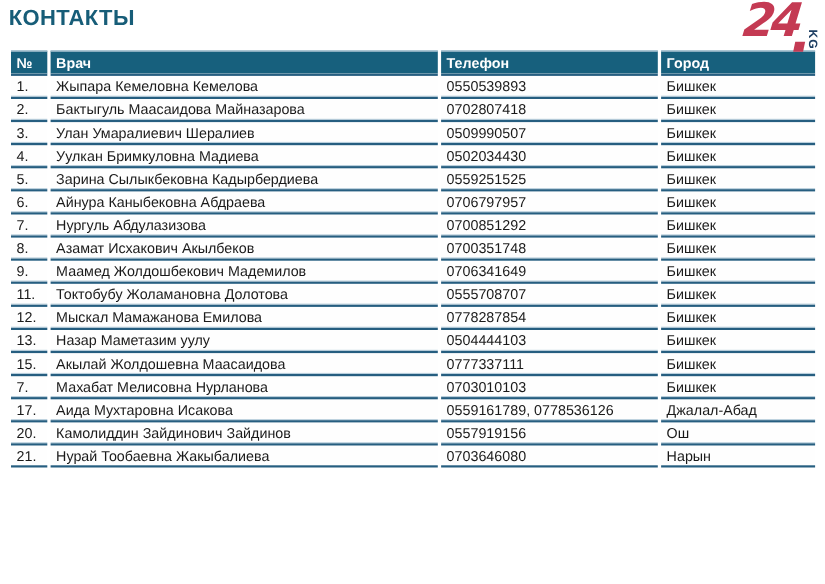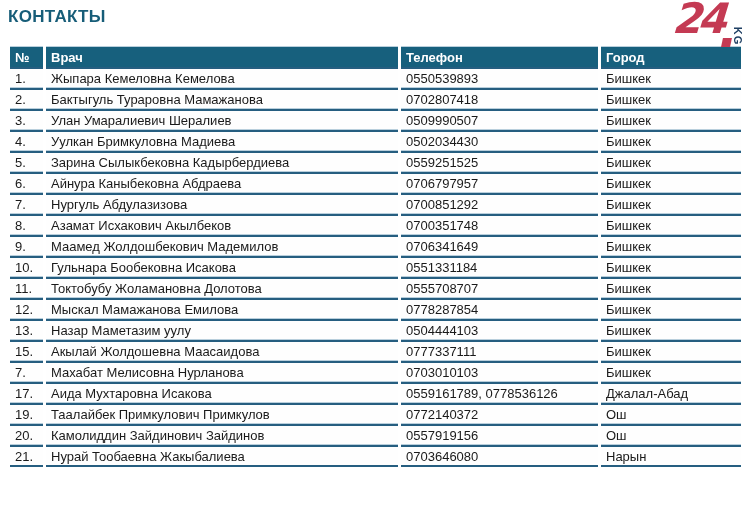--- a/index.html
+++ b/index.html
@@ -12,21 +12,21 @@
     width: 750px;
     height: 531px;
     position: relative;
     overflow: hidden;
   }
   .content {
     padding: 6px 6px 0 7px;
   }
   .page-title {
     color: var(--title_text, #175d78);
-    font-size: 17px;
+    font-size: 20px;
     line-height: 18px;
     font-weight: bold;
     letter-spacing: 0.3px;
     margin: 2px 0 20px 1px;
     text-transform: uppercase;
   }
   .page-title div { white-space: nowrap; }
 
   
   .logo {
@@ -140,21 +140,21 @@
     </thead>
     <tbody>
         <tr>
     <td>1.</td>
     <td>Жыпара Кемеловна Кемелова</td>
     <td>0550539893</td>
     <td>Бишкек</td>
   </tr>
         <tr>
     <td>2.</td>
-    <td>Бактыгуль Тураровна Мамажанова</td>
+    <td>Бактыгуль Маасаидова Майназарова</td>
     <td>0702807418</td>
     <td>Бишкек</td>
   </tr>
         <tr>
     <td>3.</td>
     <td>Улан Умаралиевич Шералиев</td>
     <td>0509990507</td>
     <td>Бишкек</td>
   </tr>
         <tr>
@@ -184,26 +184,20 @@
         <tr>
     <td>8.</td>
     <td>Азамат Исхакович Акылбеков</td>
     <td>0700351748</td>
     <td>Бишкек</td>
   </tr>
         <tr>
     <td>9.</td>
     <td>Маамед Жолдошбекович Мадемилов</td>
     <td>0706341649</td>
-    <td>Бишкек</td>
-  </tr>
-        <tr>
-    <td>10.</td>
-    <td>Гульнара Бообековна Исакова</td>
-    <td>0551331184</td>
     <td>Бишкек</td>
   </tr>
         <tr>
     <td>11.</td>
     <td>Токтобубу Жоламановна Долотова</td>
     <td>0555708707</td>
     <td>Бишкек</td>
   </tr>
         <tr>
     <td>12.</td>
@@ -229,26 +223,20 @@
     <td>0703010103</td>
     <td>Бишкек</td>
   </tr>
         <tr>
     <td>17.</td>
     <td>Аида Мухтаровна Исакова</td>
     <td>0559161789, 0778536126</td>
     <td>Джалал-Абад</td>
   </tr>
         <tr>
-    <td>19.</td>
-    <td>Таалайбек Примкулович Примкулов</td>
-    <td>0772140372</td>
-    <td>Ош</td>
-  </tr>
-        <tr>
     <td>20.</td>
     <td>Камолиддин Зайдинович Зайдинов</td>
     <td>0557919156</td>
     <td>Ош</td>
   </tr>
         <tr>
     <td>21.</td>
     <td>Нурай Тообаевна Жакыбалиева</td>
     <td>0703646080</td>
     <td>Нарын</td>

